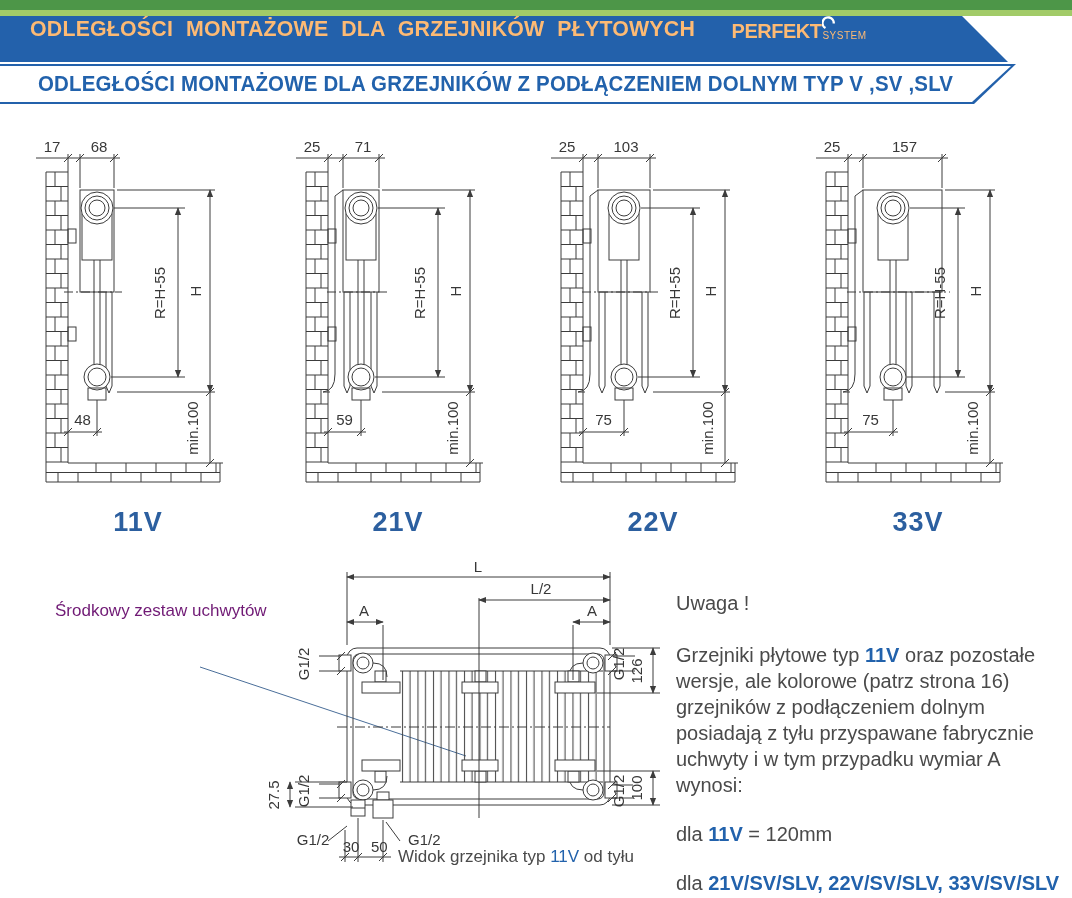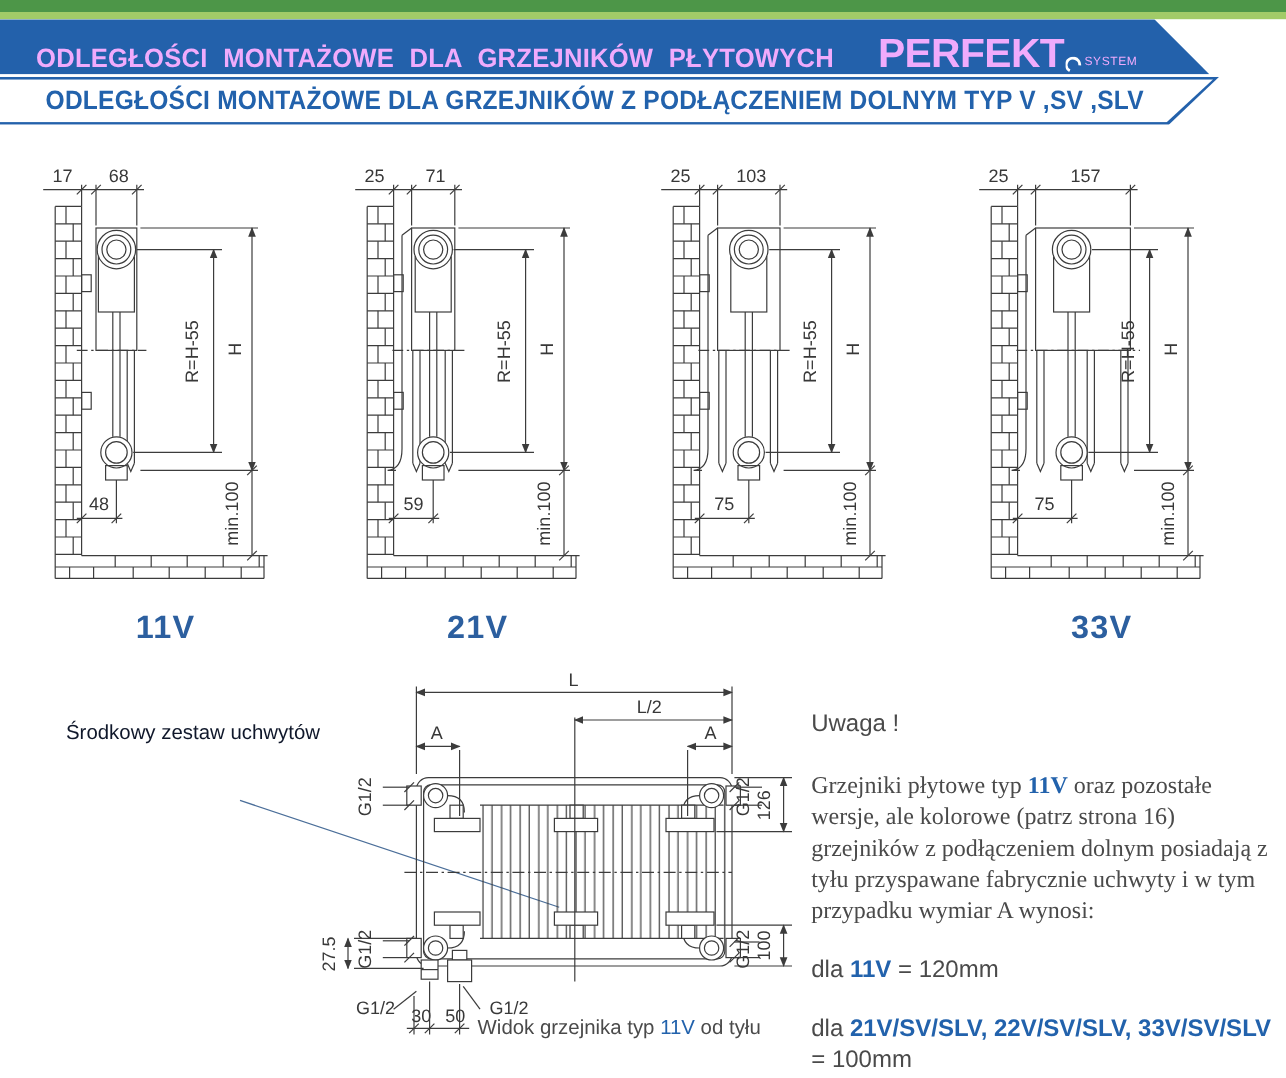--- a/index.html
+++ b/index.html
@@ -4,47 +4,47 @@
 <style>
   html,body{margin:0;padding:0;background:#fff;}
   .page{position:relative;width:1072px;height:898px;background:#ffffff;overflow:hidden;
         font-family:"Liberation Sans",sans-serif;}
   
   .stripe1{position:absolute;top:0;left:0;width:1072px;height:10px;background:#4d9648;}
   .stripe2{position:absolute;top:10px;left:0;width:1072px;height:6px;background:#a2cb68;}
   
   .banner{position:absolute;top:16px;left:0;width:1012px;height:46px;background:#2361ab;
           clip-path:polygon(0 0,962px 0,1008px 46px,0 46px);
-          display:flex;align-items:flex-end;padding-left:30px;box-sizing:border-box;color:#f0abfc;}
+          display:flex;align-items:flex-start;padding-left:30px;box-sizing:border-box;color:#fdba74;}
   .banner-title{font-size:22px;font-weight:bold;word-spacing:7px;letter-spacing:.2px;
                 transform:scaleX(.97);transform-origin:left center;white-space:nowrap;}
   .logo{display:flex;align-items:flex-end;margin-left:16px;}
-  .logo-main{font-size:34px;font-weight:bold;letter-spacing:-.5px;line-height:1;}
-  .logo-right{display:flex;flex-direction:row;align-items:flex-start;margin-left:1px;}
+  .logo-main{font-size:20px;font-weight:bold;letter-spacing:-.5px;line-height:1;}
+  .logo-right{display:flex;flex-direction:column;align-items:flex-start;margin-left:1px;}
   .logo-sub{font-size:10px;letter-spacing:.5px;line-height:1;}
   
   .subheader{position:absolute;top:64px;left:0;width:1016px;height:40px;background:#2361ab;
              clip-path:polygon(0 0,1016px 0,974px 40px,0 40px);}
   .subheader-inner{position:absolute;top:2px;bottom:2px;left:0;right:0;background:#fff;
                    clip-path:polygon(0 0,1011px 0,972px 36px,0 36px);
                    display:flex;align-items:center;padding-left:38px;box-sizing:border-box;}
   .subheader-text{color:#2262ac;font-size:22px;font-weight:bold;letter-spacing:.2px;
                   transform:scaleX(.93);transform-origin:left center;white-space:nowrap;}
   
   .diagram{position:absolute;top:130px;width:240px;}
   .type-label{margin-top:8px;text-align:center;color:#2c5f9f;font-size:27px;font-weight:bold;letter-spacing:1px;}
   svg .d{stroke:#3c3c3c;fill:none;stroke-width:1;}
   svg text{fill:#383838;font-size:15px;font-family:"Liberation Sans",sans-serif;stroke:none;}
   
   .bottom{position:absolute;top:560px;left:0;width:1072px;height:338px;}
-  .notes-left{position:absolute;left:55px;top:38px;font-size:17px;color:#0f172a;line-height:25px;}
+  .notes-left{position:absolute;left:55px;top:38px;font-size:17px;color:#701a75;line-height:25px;}
   .rear{position:absolute;left:195px;top:0;}
   .notes-right{position:absolute;left:676px;top:30px;width:392px;font-size:20px;color:#4a4a4a;line-height:26px;}
   .uwaga{margin-bottom:26px;}
-  .notes-right p{margin:0 0 4px 0;font-family:Liberation Serif, serif;}
+  .notes-right p{margin:0 0 4px 0;}
   .dla{margin-top:23px;}
   .blue{color:#2262ac;font-weight:bold;}
   .cap{fill:#4a4a4a;font-size:17px;}
   .capblue{fill:#2262ac;}
 </style>
 </head>
 <body>
 
 <div class="page">
 
@@ -417,20 +417,21 @@
           <line x1="46" y1="306" x2="54" y2="298"></line>
           <line x1="87" y1="306" x2="95" y2="298"></line>
         </g>
         <text x="34" y="22" text-anchor="middle">25</text>
         <text x="93" y="22" text-anchor="middle">103</text>
         <text x="147" y="163" text-anchor="middle" transform="rotate(-90 147 163)">R=H-55</text>
         <text x="183" y="161" text-anchor="middle" transform="rotate(-90 183 161)">H</text>
         <text x="180" y="298" text-anchor="middle" transform="rotate(-90 180 298)">min.100</text>
         <text x="70.5" y="295" text-anchor="middle">75</text>
       </svg>
+    <div class="type-label">22V</div>
   </div>
   <div class="diagram" style="left:798px">
     <svg width="240" height="365" viewBox="0 0 240 365">
         <defs>
           <marker id="m3" viewBox="0 0 10 10" refX="9" refY="5" markerWidth="8" markerHeight="8" orient="auto-start-reverse">
             <path d="M0 1 L10 5 L0 9 z" fill="#3c3c3c"></path>
           </marker>
         </defs>
         <g class="d">
           <line x1="28" y1="42" x2="28" y2="352"></line>

